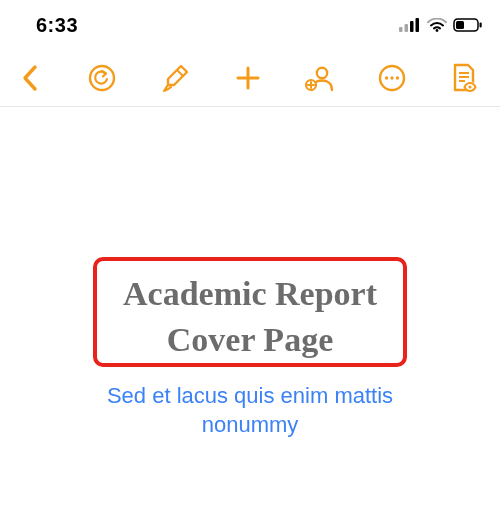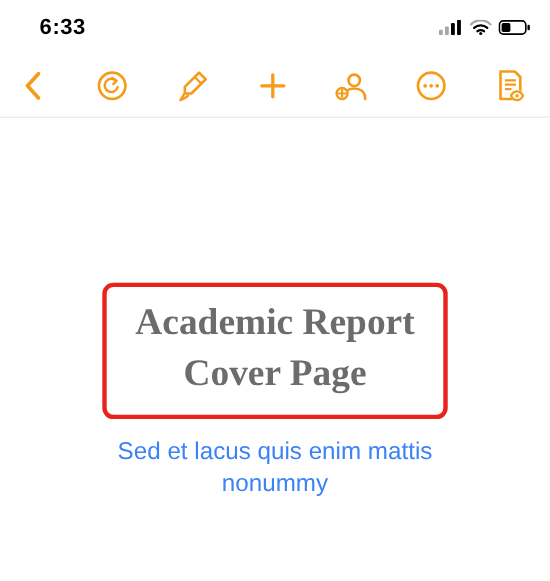--- a/index.html
+++ b/index.html
@@ -68,21 +68,21 @@
   
   .doc-area {
     position: relative;
     padding-top: 150px;
     text-align: center;
   }
   .title-box {
     display: inline-block;
     border: 4px solid var(--highlight-red);
     border-radius: 10px;
-    padding: 10px 26px 14px 26px;
+    padding: 10px 26px 0 26px;
   }
   .doc-title {
     font-family: Georgia, "Times New Roman", serif;
     font-weight: 700;
     color: var(--title-gray);
     font-size: 34px;
     line-height: 1.35;
     white-space: pre-line;
   }
   .doc-subtitle {

